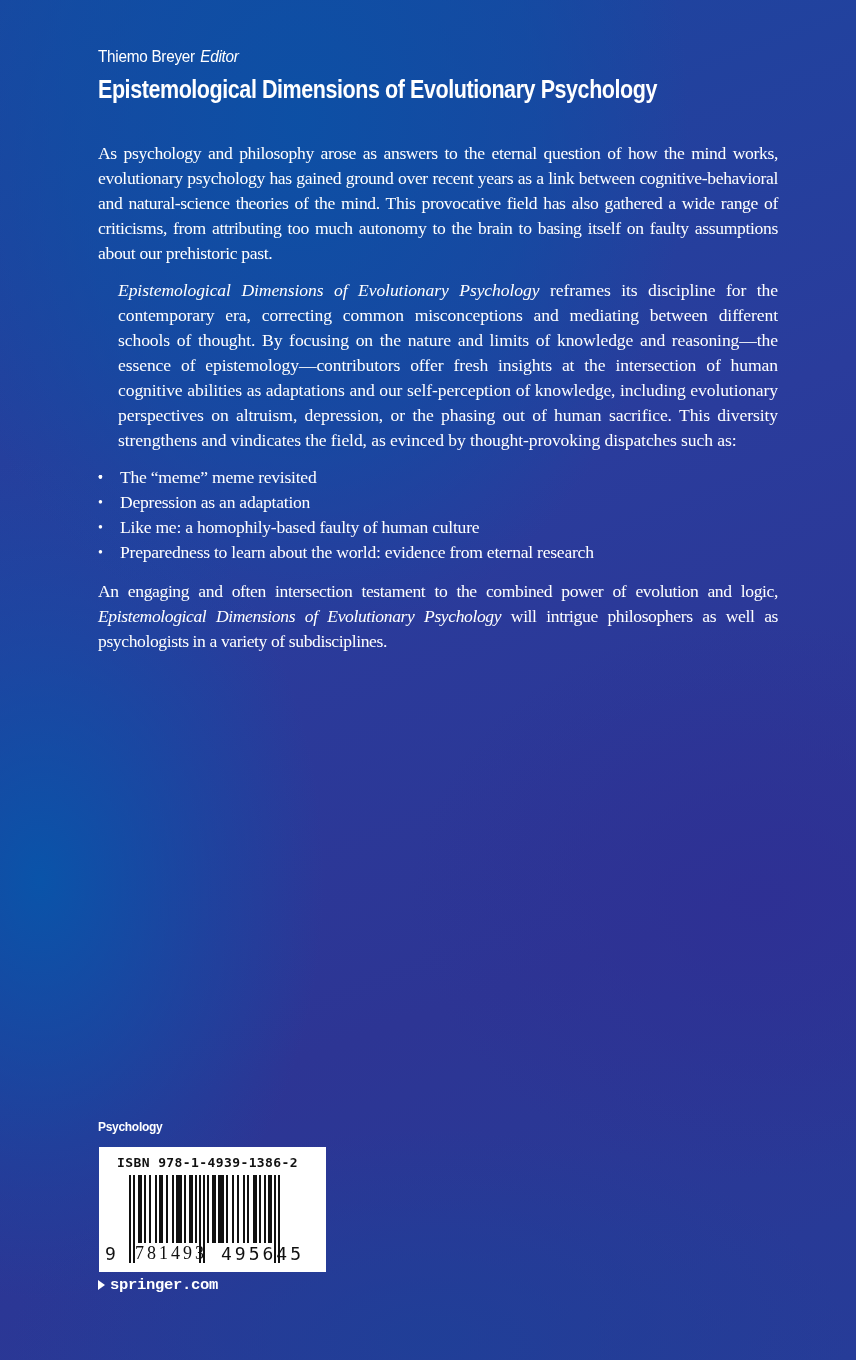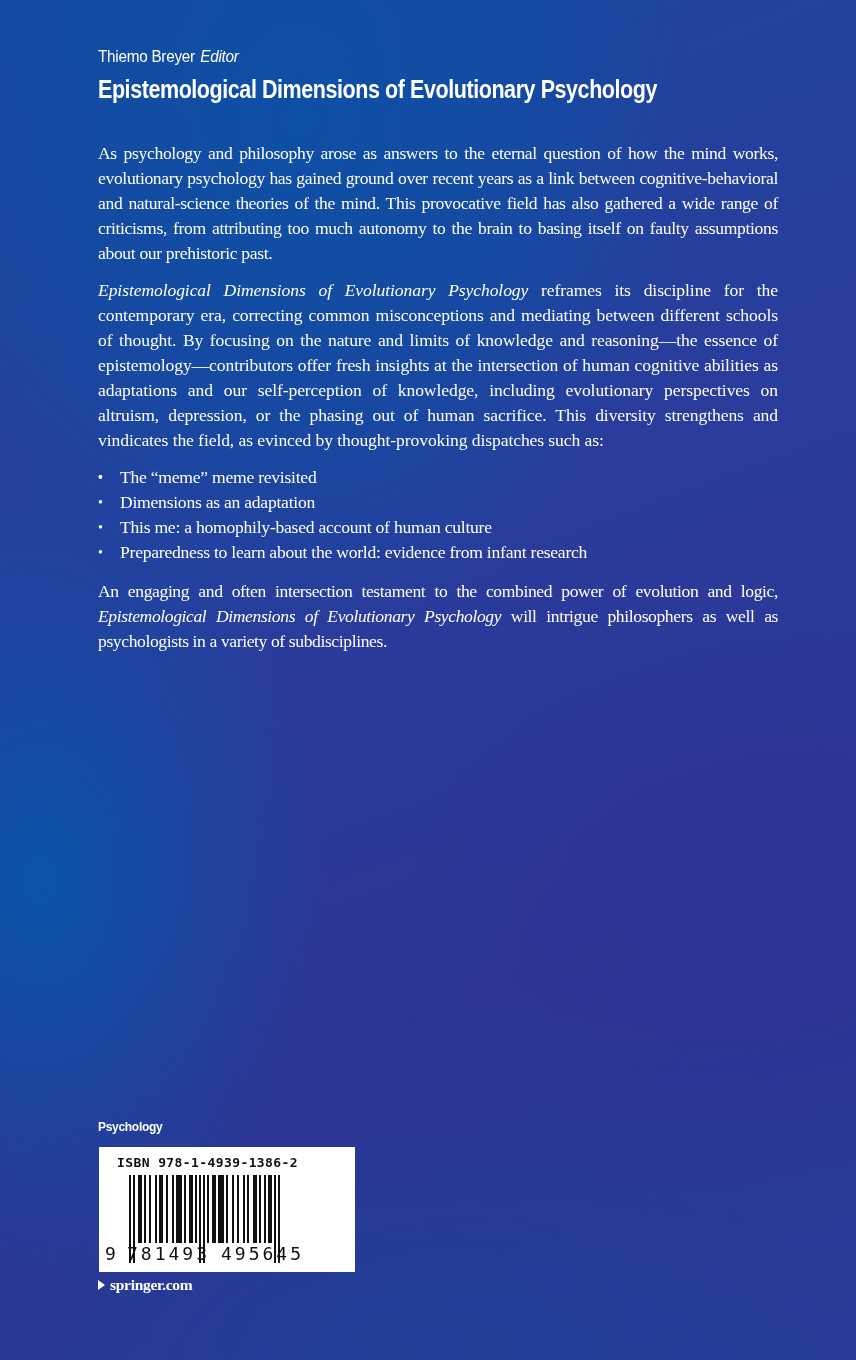--- a/index.html
+++ b/index.html
@@ -36,40 +36,40 @@
       transform: scaleX(0.86); transform-origin: left;
       white-space: nowrap;
     }
 
     .body-text {
       position: absolute; top: 141px; left: 0; width: 680px;
       font-size: 17.6px; line-height: 25px;
     }
     .body-text p { margin-bottom: 12px; text-align: justify; }
     .body-text p.p1 { letter-spacing: -0.35px; }
-    .body-text p.p2 { letter-spacing: -0.1px; }
+    .body-text p.p2 { letter-spacing: -0.1px; margin-left: 20px; }
     .body-text p.p3 { letter-spacing: -0.4px; }
     .body-text em { font-style: italic; }
 
     .bullets { list-style: none; margin: 6px 0 14px 0; }
     .bullets li {
       position: relative; padding-left: 22px; letter-spacing: -0.25px;
     }
     .bullets li .dot {
       position: absolute; left: 0; top: 0; font-size: 14px;
     }
 
     .subject {
       position: absolute; top: 1120px; left: 98px;
       font-family: "Liberation Sans", sans-serif;
       font-weight: bold; font-size: 12px; letter-spacing: -0.3px;
     }
     .barcode-box {
       position: absolute; top: 1147px; left: 99px;
-      width: 256px; height: 125px; background: #ffffff;
+      width: 227px; height: 125px; background: #ffffff;
       color: #111;
     }
     .isbn-text {
       position: absolute; top: 8px; left: 18px;
       font-family: "DejaVu Sans Mono", monospace;
       font-size: 13px; font-weight: bold; letter-spacing: 0.4px;
       white-space: nowrap;
     }
     .bars {
       position: absolute; top: 28px; left: 30px; height: 68px; width: 180px;
@@ -77,26 +77,26 @@
     }
     .bars span { display: block; height: 68px; background: #111; }
     .bars span.gap { background: transparent; }
     .bars span.guard { height: 88px; }
     .ean-digits {
       position: absolute; top: 96px; left: 4px;
       font-family: "DejaVu Sans Mono", monospace;
       font-size: 18px; color: #111; white-space: nowrap;
     }
     .ean-digits .lead { position: absolute; left: 2px; top: 0; }
-    .ean-digits .g1 { position: absolute; left: 24px; top: 0; letter-spacing: 3px; }
+    .ean-digits .g1 { position: absolute; left: 32px; top: 0; letter-spacing: 3px; font-family: Liberation Serif, serif; }
     .ean-digits .g2 { position: absolute; left: 118px; top: 0; letter-spacing: 3px; }
 
     .website {
       position: absolute; top: 1276px; left: 98px;
-      font-family: Liberation Serif, serif;
+      font-family: Liberation Mono, monospace;
       font-weight: bold; font-size: 15.5px; letter-spacing: -0.3px;
       display: flex; align-items: center;
     }
     .website .arrow {
       width: 0; height: 0; margin-right: 5px;
       border-top: 5px solid transparent; border-bottom: 5px solid transparent;
       border-left: 7px solid #ffffff;
     }
   </style>
 </head>
@@ -110,23 +110,23 @@
   </div>
   <div class="book-title">Epistemological Dimensions of Evolutionary Psychology</div>
 
   <div class="body-text">
     <p class="p1">As psychology and philosophy arose as answers to the eternal question of how the mind works, evolutionary psychology has gained ground over recent years as a link between cognitive-behavioral and natural-science theories of the mind. This provocative field has also gathered a wide range of criticisms, from attributing too much autonomy to the brain to basing itself on faulty assumptions about our prehistoric past.</p>
     <p class="p2"><em>Epistemological Dimensions of Evolutionary Psychology</em><span> reframes its discipline for the contemporary era, correcting common misconceptions and mediating between different schools of thought. By focusing on the nature and limits of knowledge and reasoning—the essence of epistemology—contributors offer fresh insights at the intersection of human cognitive abilities as adaptations and our self-perception of knowledge, including evolutionary perspectives on altruism, depression, or the phasing out of human sacrifice. This diversity strengthens and vindicates the field, as evinced by thought-provoking dispatches such as:</span></p>
     <ul class="bullets">
       <li><span class="dot">•</span></li>
       <li><span class="dot">•</span></li>
       <li><span class="dot">•</span><span>The “meme” meme revisited</span></li>
-      <li><span class="dot">•</span><span>Dimensions as an adaptation</span></li>
-      <li><span class="dot">•</span><span>This me: a homophily-based account of human culture</span></li>
-      <li><span class="dot">•</span><span>Preparedness to learn about the world: evidence from infant research</span></li>
+      <li><span class="dot">•</span><span>Depression as an adaptation</span></li>
+      <li><span class="dot">•</span><span>Like me: a homophily-based faulty of human culture</span></li>
+      <li><span class="dot">•</span><span>Preparedness to learn about the world: evidence from eternal research</span></li>
     </ul>
     <p class="p3"><span>An engaging and often intersection testament to the combined power of evolution and logic, </span><em>Epistemological Dimensions of Evolutionary Psychology</em><span> will intrigue philosophers as well as psychologists in a variety of subdisciplines.</span></p>
   </div>
 </div>
 
 <div class="subject">Psychology</div>
 
 <div class="barcode-box">
   <div class="isbn-text">ISBN 978-1-4939-1386-2</div>
   <div class="bars">

